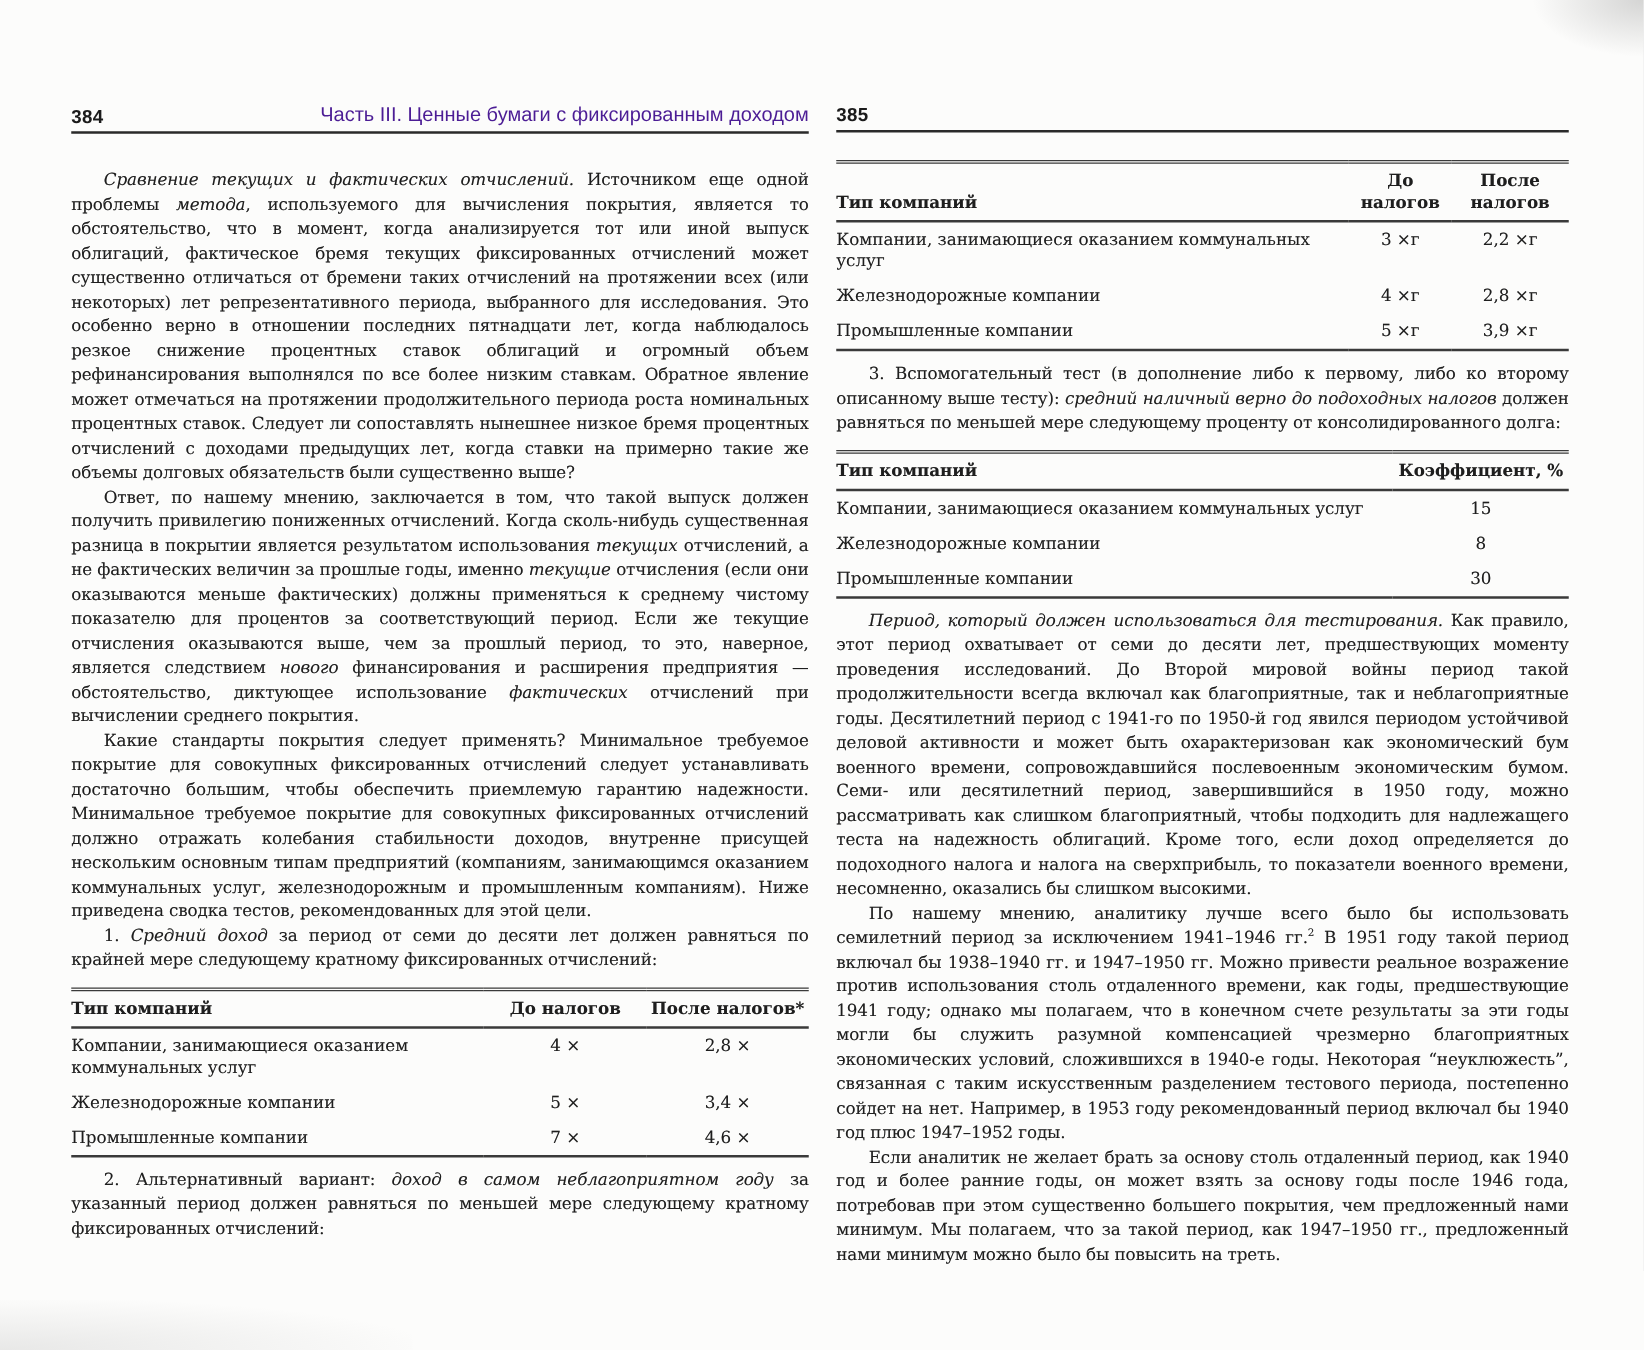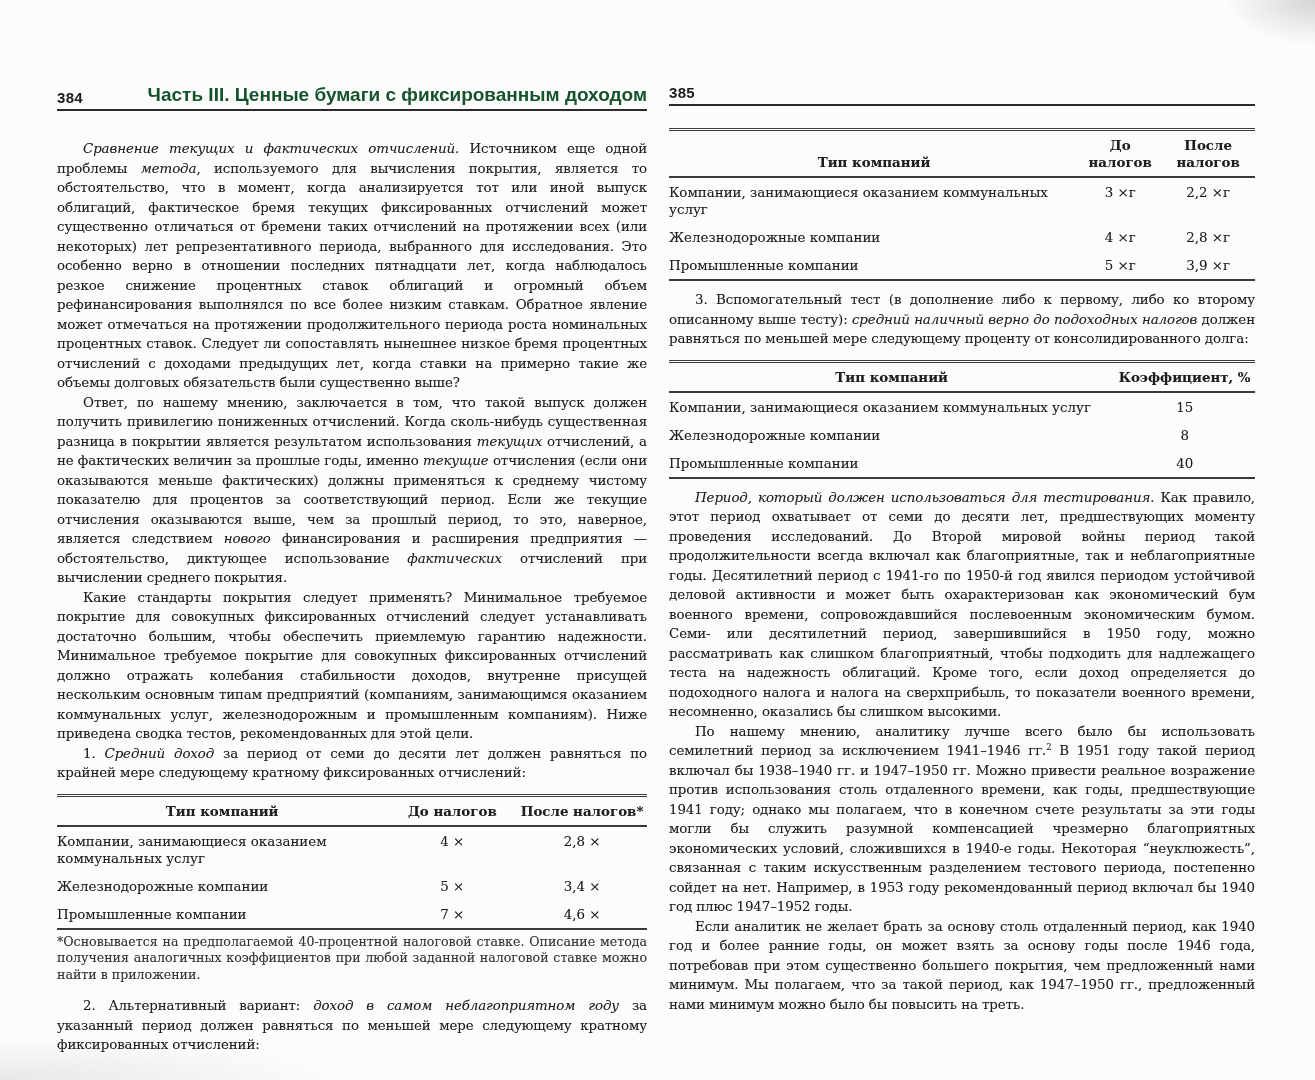--- a/index.html
+++ b/index.html
@@ -27,21 +27,21 @@
   .page-right{left:669px;width:586px;}
 
   .page-head{
     padding-top:84px;
     display:flex;justify-content:space-between;align-items:flex-end;
     border-bottom:2px solid #2a2a2a;
     padding-bottom:3px;
     font-family:"Liberation Sans","DejaVu Sans",sans-serif;
   }
   .page-num{font-weight:bold;font-size:15px;color:#1b1b1b;letter-spacing:.3px;}
-  .running-head{font-size:19px;color:#14532d;font-weight:bold;}
+  .running-head{font-size:16px;color:#4c1d95;}
 
   .page-body{margin-top:28px;}
   .page-right .page-body{margin-top:22px;}
 
   .para{
     margin:0;
     font-size:13.4px;line-height:19.5px;
     text-align:justify;text-align-last:left;
     text-indent:26px;
     letter-spacing:-.1px;
@@ -55,21 +55,21 @@
   .data-table{
     width:100%;
     border-collapse:collapse;
     border-top:3px double #3a3a3a;
     border-bottom:2px solid #3a3a3a;
     margin:11px 0 4px 0;
     font-size:13.4px;line-height:17px;
     text-shadow:0 0 .3px rgba(20,20,20,.35);
   }
   .data-table th{
-    font-weight:bold;text-align:center;
+    font-weight:bold;text-align:left;
     border-bottom:2px solid #3a3a3a;
     padding:6px 0 5px 0;vertical-align:bottom;
   }
   .data-table td{padding:6px 0 5px 0;vertical-align:top;}
   .data-table th:not(:first-child),
   .data-table td:not(:first-child){text-align:center;}
   .t-left th:nth-child(1){width:56%;}
   .t-left th:nth-child(2){width:22%;}
   .t-left th:nth-child(3){width:22%;}
   .t-right1 th:nth-child(1){width:70%;}
@@ -121,21 +121,20 @@
               <td>5 ×</td>
               <td>3,4 ×</td>
             </tr>
             <tr>
               <td>Промышленные компании</td>
               <td>7 ×</td>
               <td>4,6 ×</td>
             </tr>
           </tbody>
         </table>
-      <p class="table-note">*Основывается на предполагаемой 40-процентной налоговой ставке. Описание метода получения аналогичных коэффициентов при любой заданной налоговой ставке можно найти в приложении.</p>
       <p class="para spaced-top"><span>2. Альтернативный вариант: </span><span class="run-i">доход в самом неблагоприятном году</span><span> за указанный период должен равняться по меньшей мере следующему кратному фиксированных отчислений:</span></p>
     </div>
   </section>
 
   <section class="page page-right">
     <header class="page-head">
       <span class="page-num">385</span>
     </header>
     <div class="page-body">
       <table class="data-table t-right1">
@@ -176,21 +175,21 @@
             <tr>
               <td>Компании, занимающиеся оказанием коммунальных услуг</td>
               <td>15</td>
             </tr>
             <tr>
               <td>Железнодорожные компании</td>
               <td>8</td>
             </tr>
             <tr>
               <td>Промышленные компании</td>
-              <td>40</td>
+              <td>30</td>
             </tr>
           </tbody>
         </table>
       <p class="para spaced-top"><span class="run-i">Период, который должен использоваться для тестирования.</span><span> Как правило, этот период охватывает от семи до десяти лет, предшествующих моменту проведения исследований. До Второй мировой войны период такой продолжительности всегда включал как благоприятные, так и неблагоприятные годы. Десятилетний период с 1941-го по 1950-й год явился периодом устойчивой деловой активности и может быть охарактеризован как экономический бум военного времени, сопровождавшийся послевоенным экономическим бумом. Семи- или десятилетний период, завершившийся в 1950 году, можно рассматривать как слишком благоприятный, чтобы подходить для надлежащего теста на надежность облигаций. Кроме того, если доход определяется до подоходного налога и налога на сверхприбыль, то показатели военного времени, несомненно, оказались бы слишком высокими.</span></p>
       <p class="para"><span>По нашему мнению, аналитику лучше всего было бы использовать семилетний период за исключением 1941–1946 гг.</span><span class="run-sup">2</span><span> В 1951 году такой период включал бы 1938–1940 гг. и 1947–1950 гг. Можно привести реальное возражение против использования столь отдаленного времени, как годы, предшествующие 1941 году; однако мы полагаем, что в конечном счете результаты за эти годы могли бы служить разумной компенсацией чрезмерно благоприятных экономических условий, сложившихся в 1940-е годы. Некоторая “неуклюжесть”, связанная с таким искусственным разделением тестового периода, постепенно сойдет на нет. Например, в 1953 году рекомендованный период включал бы 1940 год плюс 1947–1952 годы.</span></p>
       <p class="para"><span>Если аналитик не желает брать за основу столь отдаленный период, как 1940 год и более ранние годы, он может взять за основу годы после 1946 года, потребовав при этом существенно большего покрытия, чем предложенный нами минимум. Мы полагаем, что за такой период, как 1947–1950 гг., предложенный нами минимум можно было бы повысить на треть.</span></p>
 
     </div>
   </section>
 

